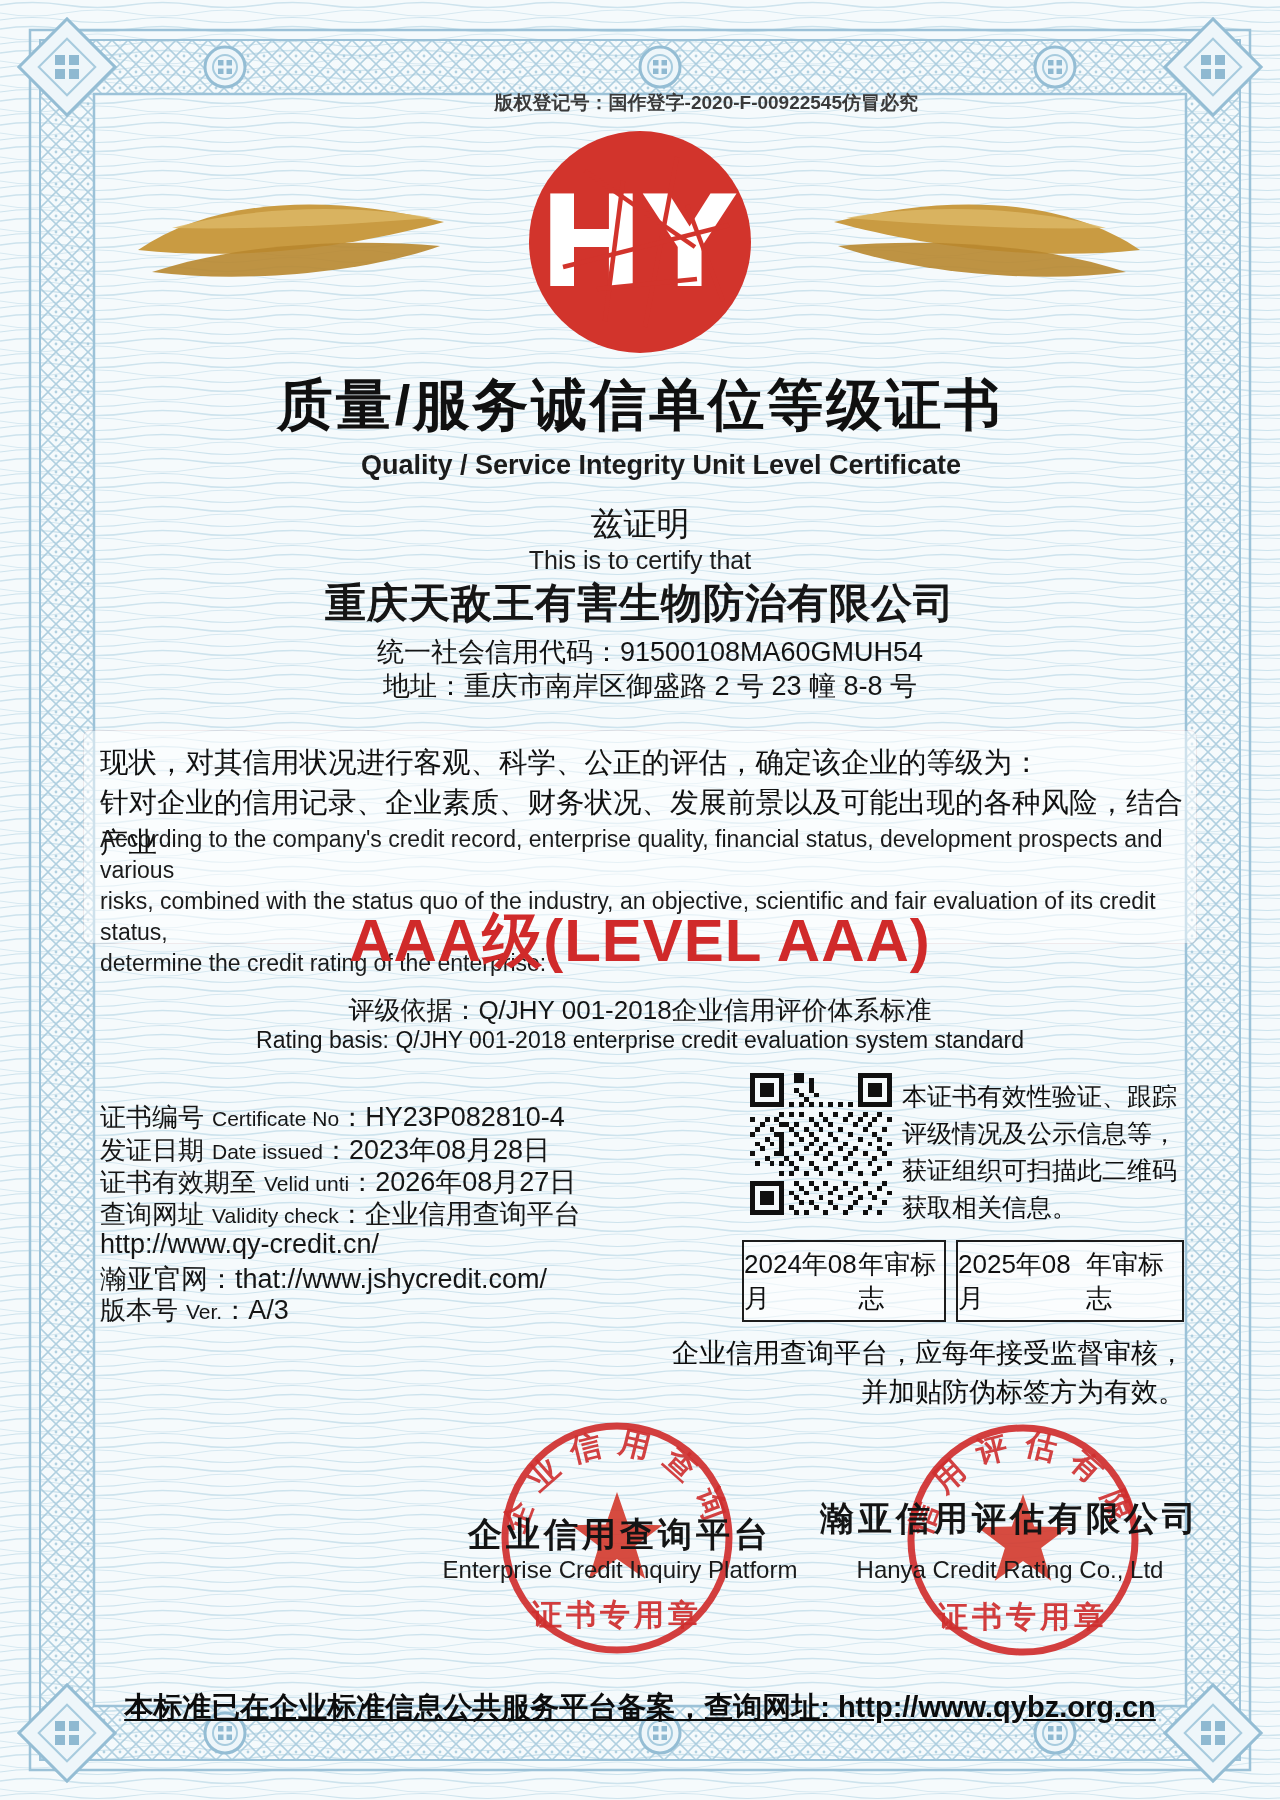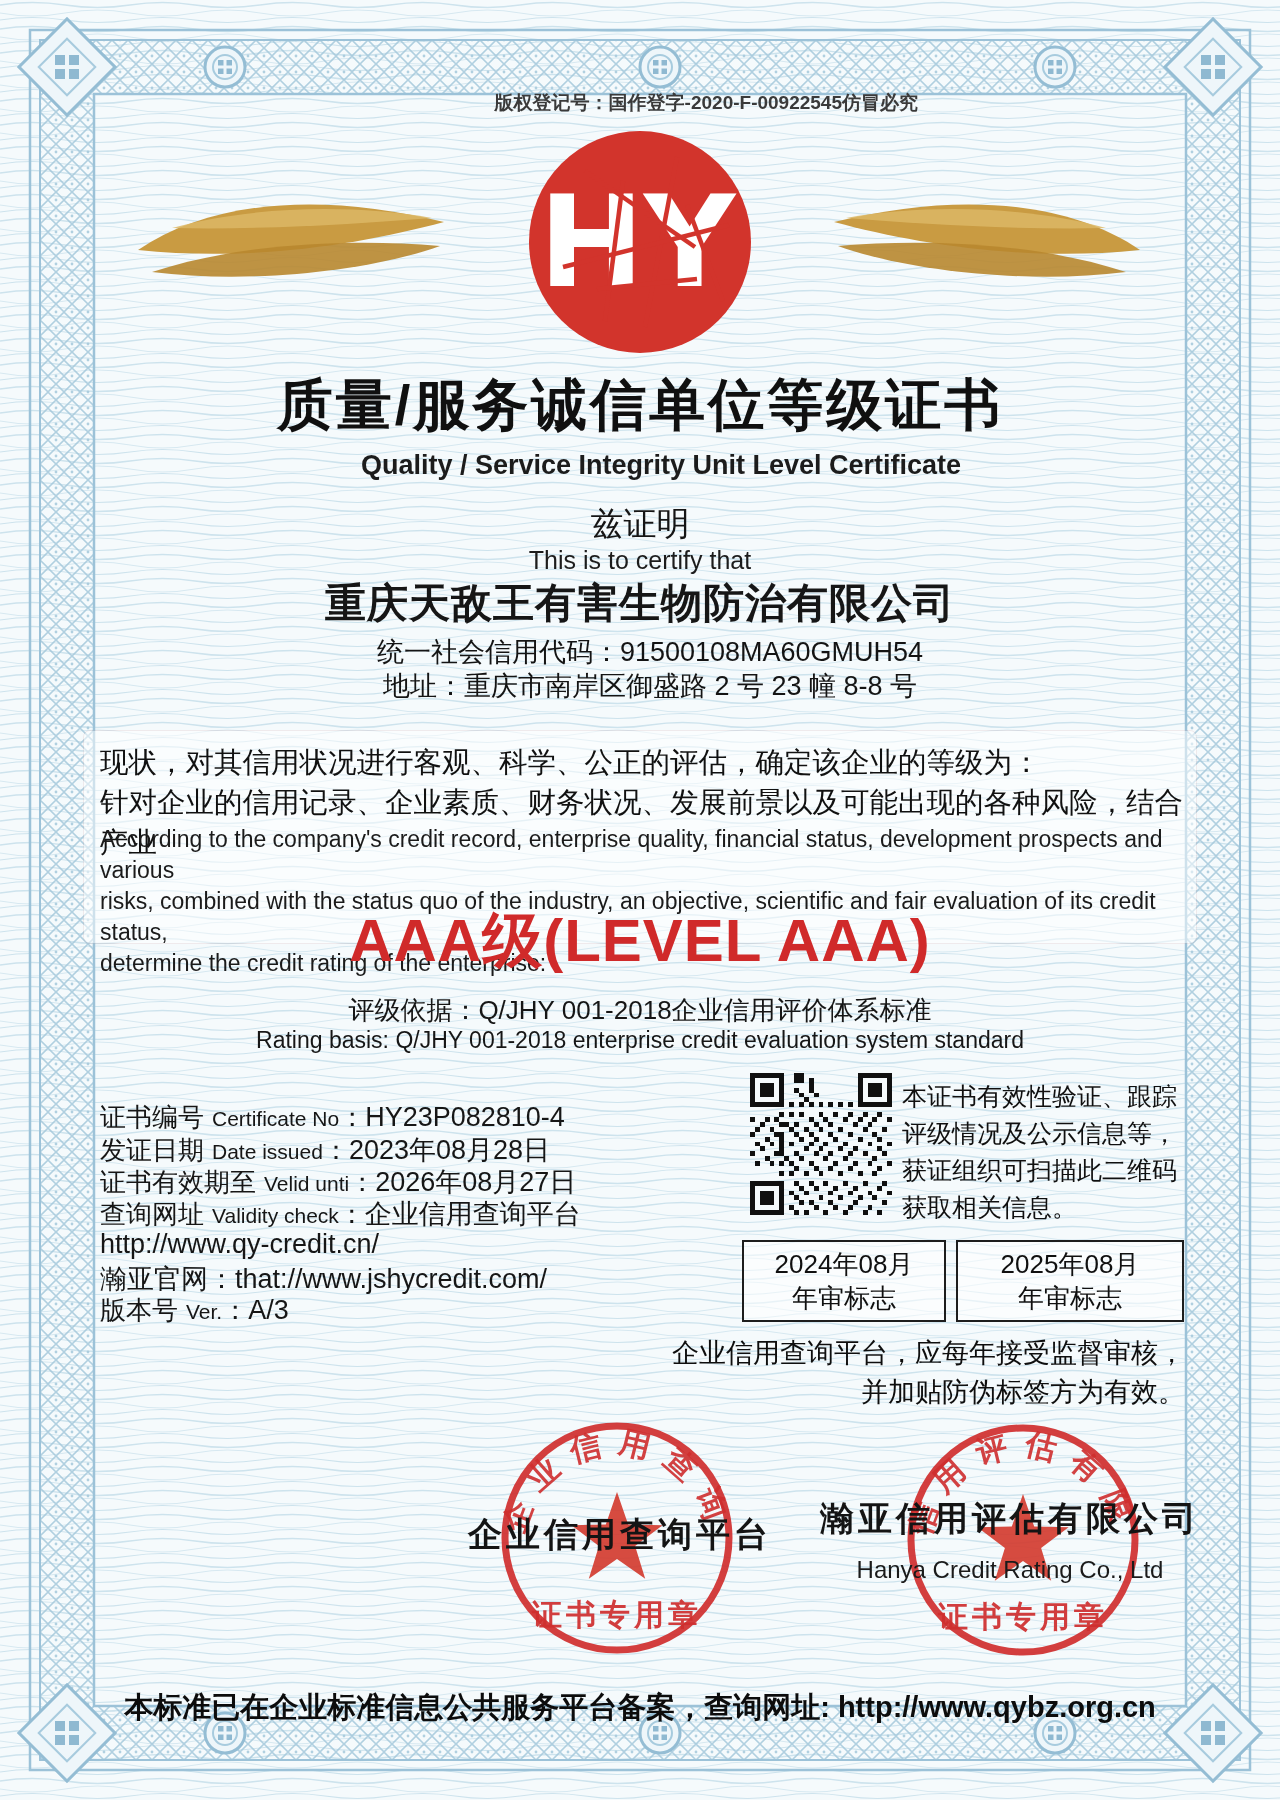--- a/index.html
+++ b/index.html
@@ -37,36 +37,36 @@
 
   .drow{left:100px;font-size:26px;white-space:nowrap;}
   .drow .den{font-size:21px;margin-left:8px;}
   .drow .dval{font-size:27px;}
   .dline{left:100px;font-size:27px;white-space:nowrap;}
 
   .qr{left:750px;top:1070px;width:142px;height:148px;}
   .qr-note{left:902px;top:1078px;width:290px;font-size:25px;line-height:37px;color:#101010;}
 
   .audit-box{top:1240px;height:78px;border:2.5px solid #1d1d1d;background:rgba(255,255,255,.55);
-             display:flex;flex-direction:column;justify-content:center;align-items:center;
+             display:flex;flex-direction:row;justify-content:center;align-items:center;
              font-size:26px;line-height:34px;color:#101010;}
   .audit-box.b1{left:742px;width:200px;}
   .audit-box.b2{left:956px;width:224px;}
 
   .validity{right:95px;width:560px;text-align:right;font-size:27px;line-height:39px;top:1334px;color:#0e0e0e;}
 
   .seal{z-index:2;}
   .sig-cn{z-index:3;font-size:34px;font-weight:bold;color:#141414;letter-spacing:4px;}
   .sig-en{z-index:3;font-size:24px;color:#1a1a1a;}
   .sig-cn.l{left:400px;width:440px;top:1512px;text-align:center;}
   .sig-en.l{left:400px;width:440px;top:1556px;text-align:center;}
   .sig-cn.r{left:790px;width:440px;top:1496px;text-align:center;}
   .sig-en.r{left:790px;width:440px;top:1556px;text-align:center;}
 
-  .footer{top:1688px;font-size:29px;font-weight:bold;color:#0c0c0c;}
+  .footer{top:1688px;font-size:29px;font-weight:bold;color:#0c0c0c;text-decoration:underline;}
 </style>
 </head>
 <body>
 
 <div class="page">
 
   <svg class="abs" style="left:0;top:0;" width="1280" height="1800" viewBox="0 0 1280 1800">
     <defs>
       <pattern id="waves" width="260" height="24" patternUnits="userSpaceOnUse">
         <path d="M0 5 Q32.5 0,65 5 T130 5 T195 5 T260 5" fill="none" stroke="#c3dde9" stroke-width="1.3"></path>
@@ -252,18 +252,19 @@
     <circle cx="120" cy="120" r="112" fill="none" stroke="#cf2e2e" stroke-width="7" opacity="0.92"></circle>
     <path id="arcR" d="M 30 152 A 93 93 0 1 1 210 152" fill="none"></path>
     <text font-size="31" font-weight="bold" fill="#cf2e2e" letter-spacing="14" opacity="0.9">
       <textPath href="#arcR" startOffset="50%" text-anchor="middle">信用评估有限</textPath>
     </text>
     <polygon points="120,74 131.2,106.6 165.6,107.2 138.1,127.9 148.2,160.8 120,141 91.8,160.8 101.9,127.9 74.4,107.2 108.8,106.6" fill="#d23c30" opacity="0.92"></polygon>
     <text x="120" y="207" text-anchor="middle" font-size="30" font-weight="bold" fill="#cf2e2e" letter-spacing="4" opacity="0.92">证书专用章</text>
   </svg>
 
   <div class="abs sig-cn l">企业信用查询平台</div>
+  <div class="abs sig-en l">Enterprise Credit Inquiry Platform</div>
   <div class="abs sig-cn r">瀚亚信用评估有限公司</div>
   <div class="abs sig-en r">Hanya Credit Rating Co., Ltd</div>
 
   <div class="abs ctr footer">本标准已在企业标准信息公共服务平台备案，查询网址: http://www.qybz.org.cn</div>
 
 </div>
 
 </body></html>

